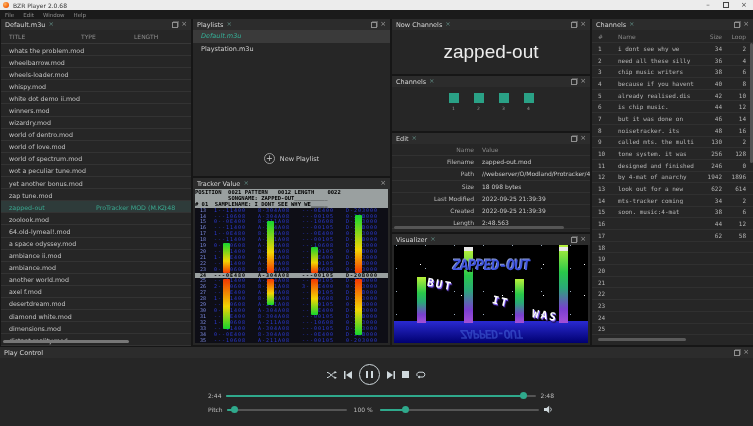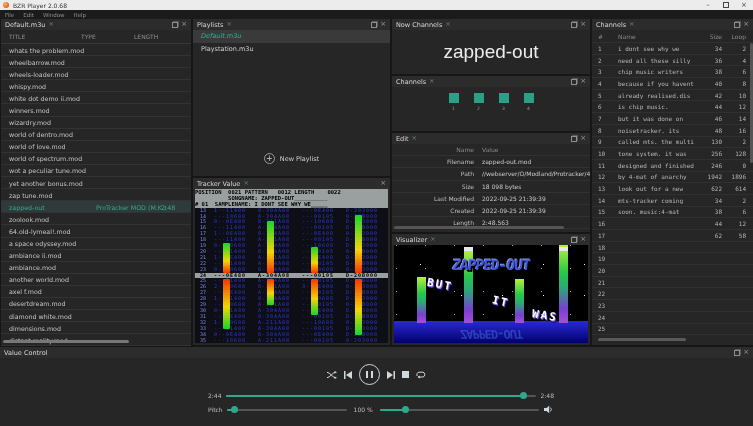--- a/index.html
+++ b/index.html
@@ -602,21 +602,21 @@
           <span class="smp-size"></span>
           <span class="smp-loop"></span>
         </div>
       </div>
     <div class="hscroll" style="left:6px;bottom:4px;width:88px;background:#5a5a5a;"></div>
     <div class="vscroll"></div>
   </div>
 
   <div class="panel" style="left:0;top:347px;width:753px;height:79px;">
     <div class="panel-header">
-      <span>Value Control</span>
+      <span>Play Control</span>
       <span class="ph-spacer"></span>
       <span class="ph-float"></span>
       <span class="ph-close">×</span>
     </div>
 
     <div id="transport">
       <span class="t-icon">
         <svg width="10" height="8" viewBox="0 0 10 8">
           <path d="M0 1.3 C3 1.3 5.5 6.7 8.5 6.7" stroke="#cfd8dc" stroke-width="1" fill="none"></path>
           <path d="M0 6.7 C3 6.7 5.5 1.3 8.5 1.3" stroke="#cfd8dc" stroke-width="1" fill="none"></path>

